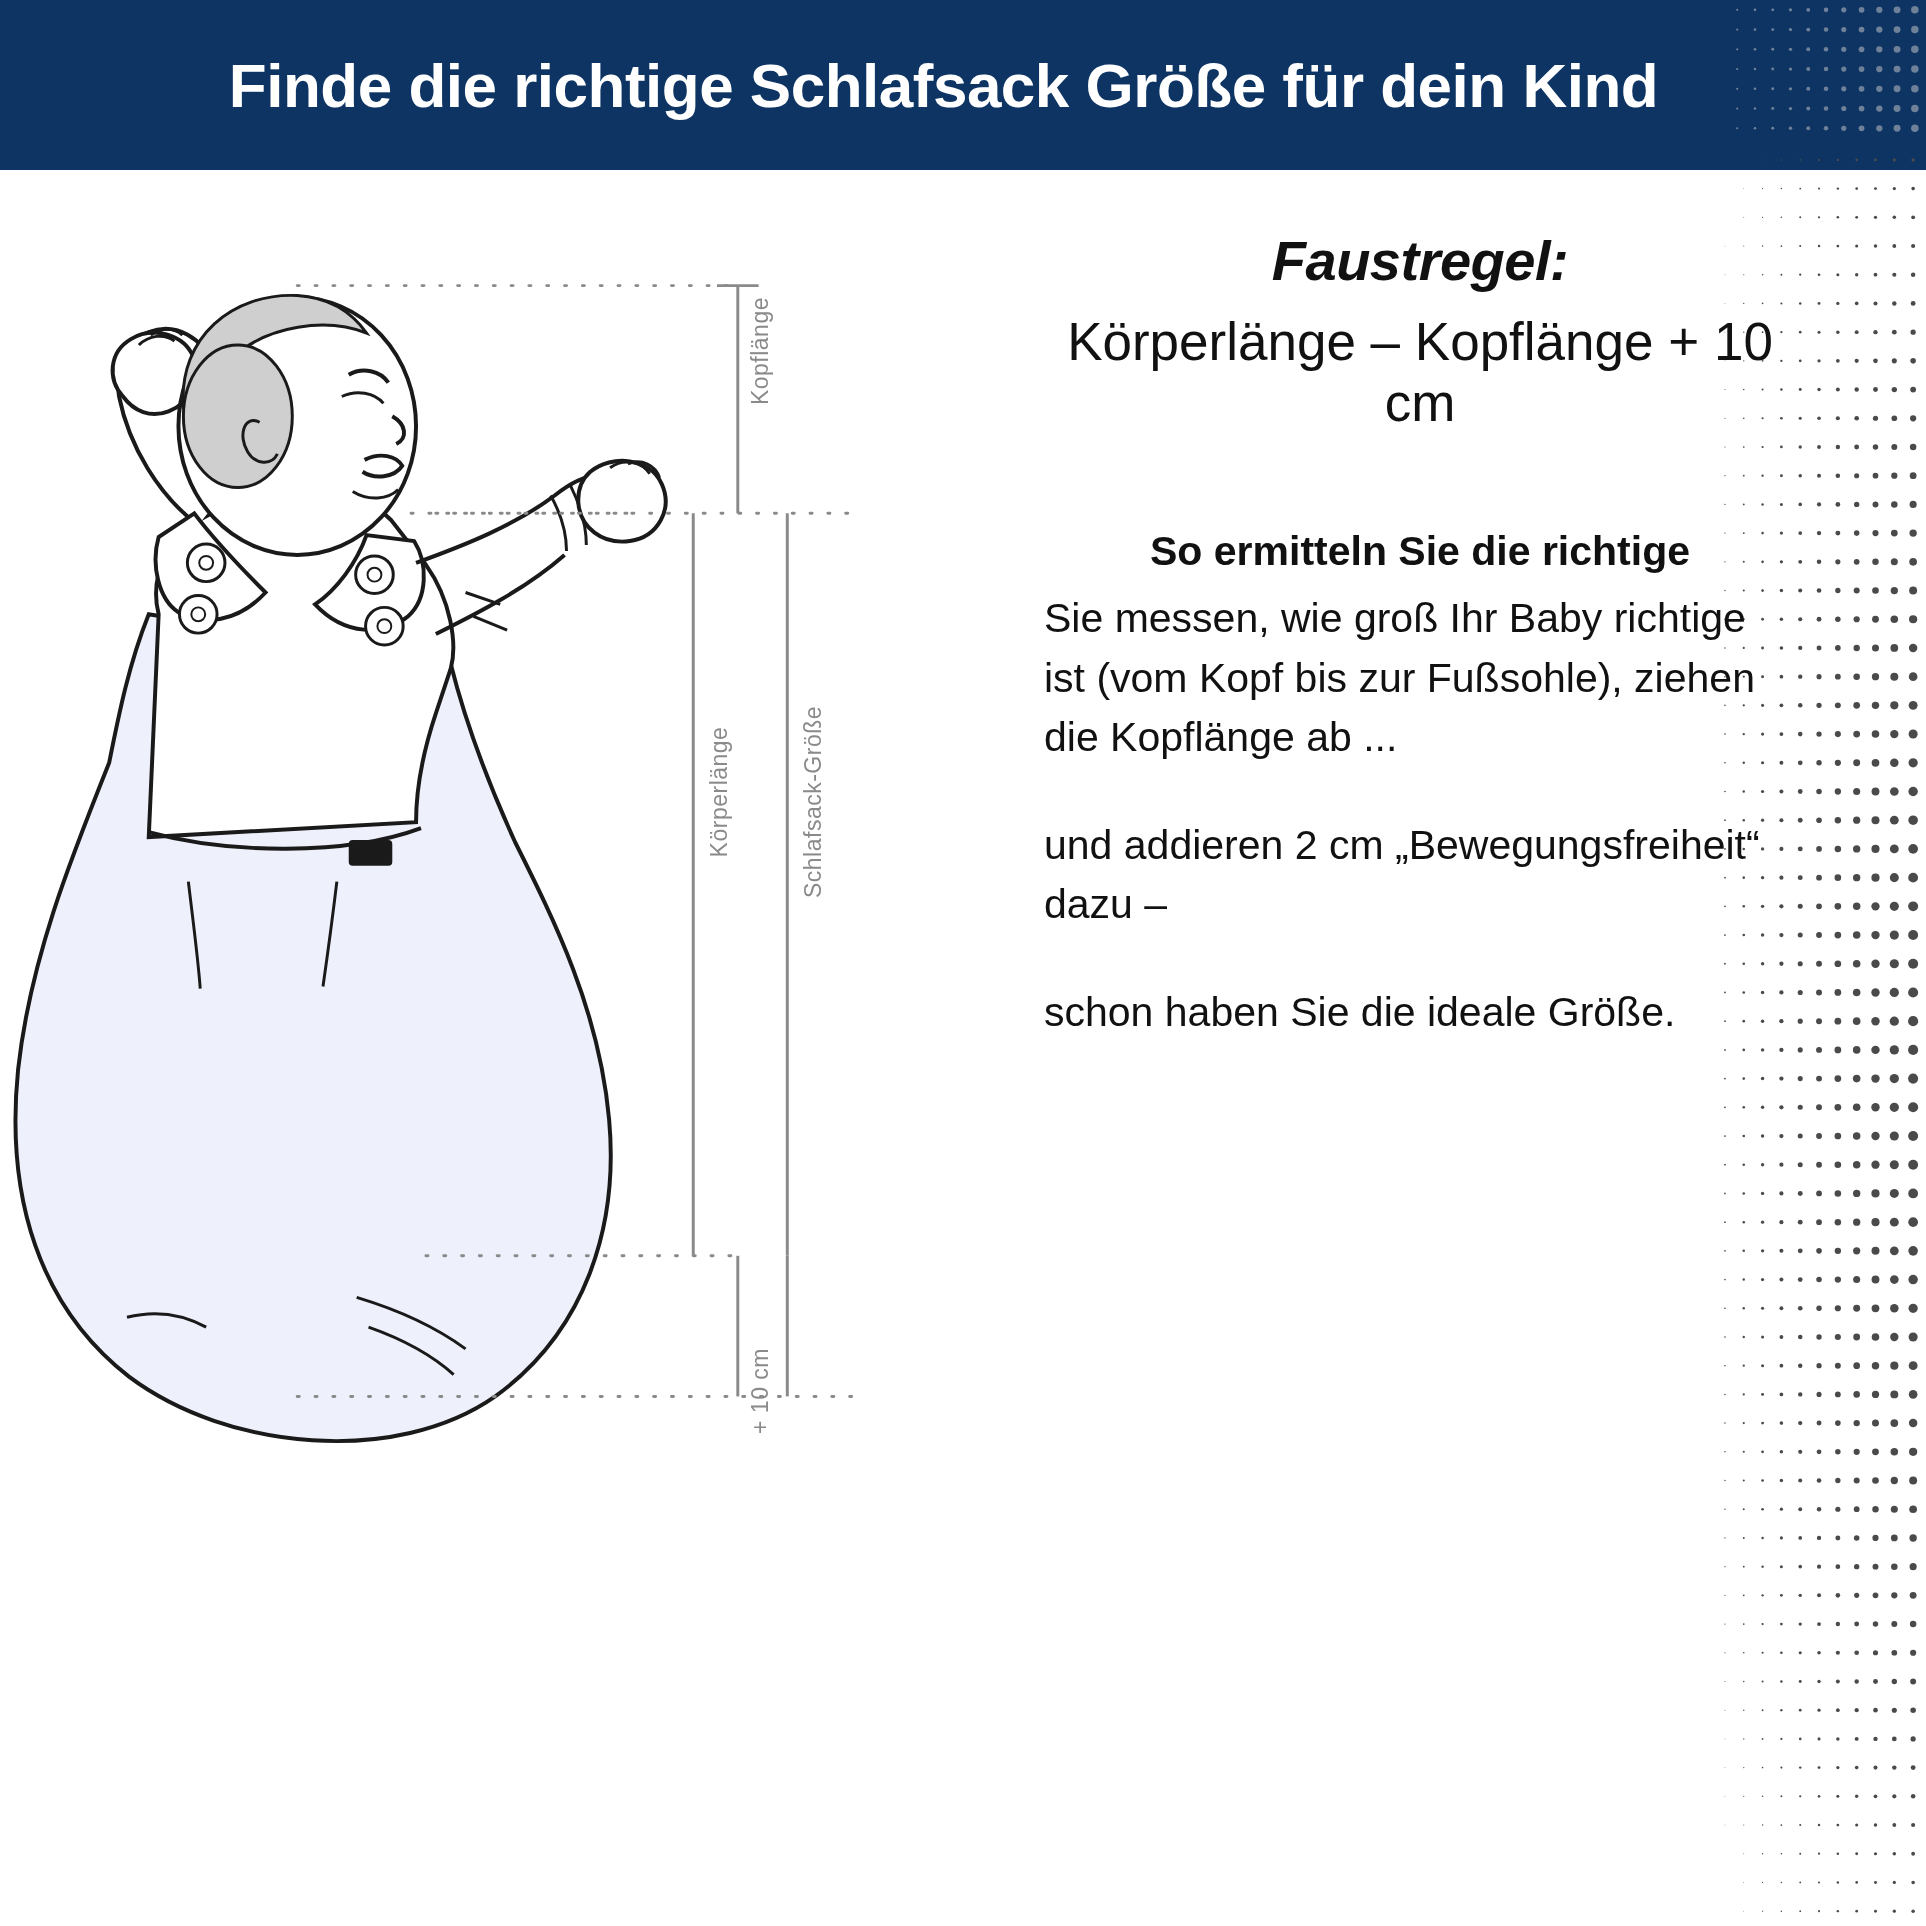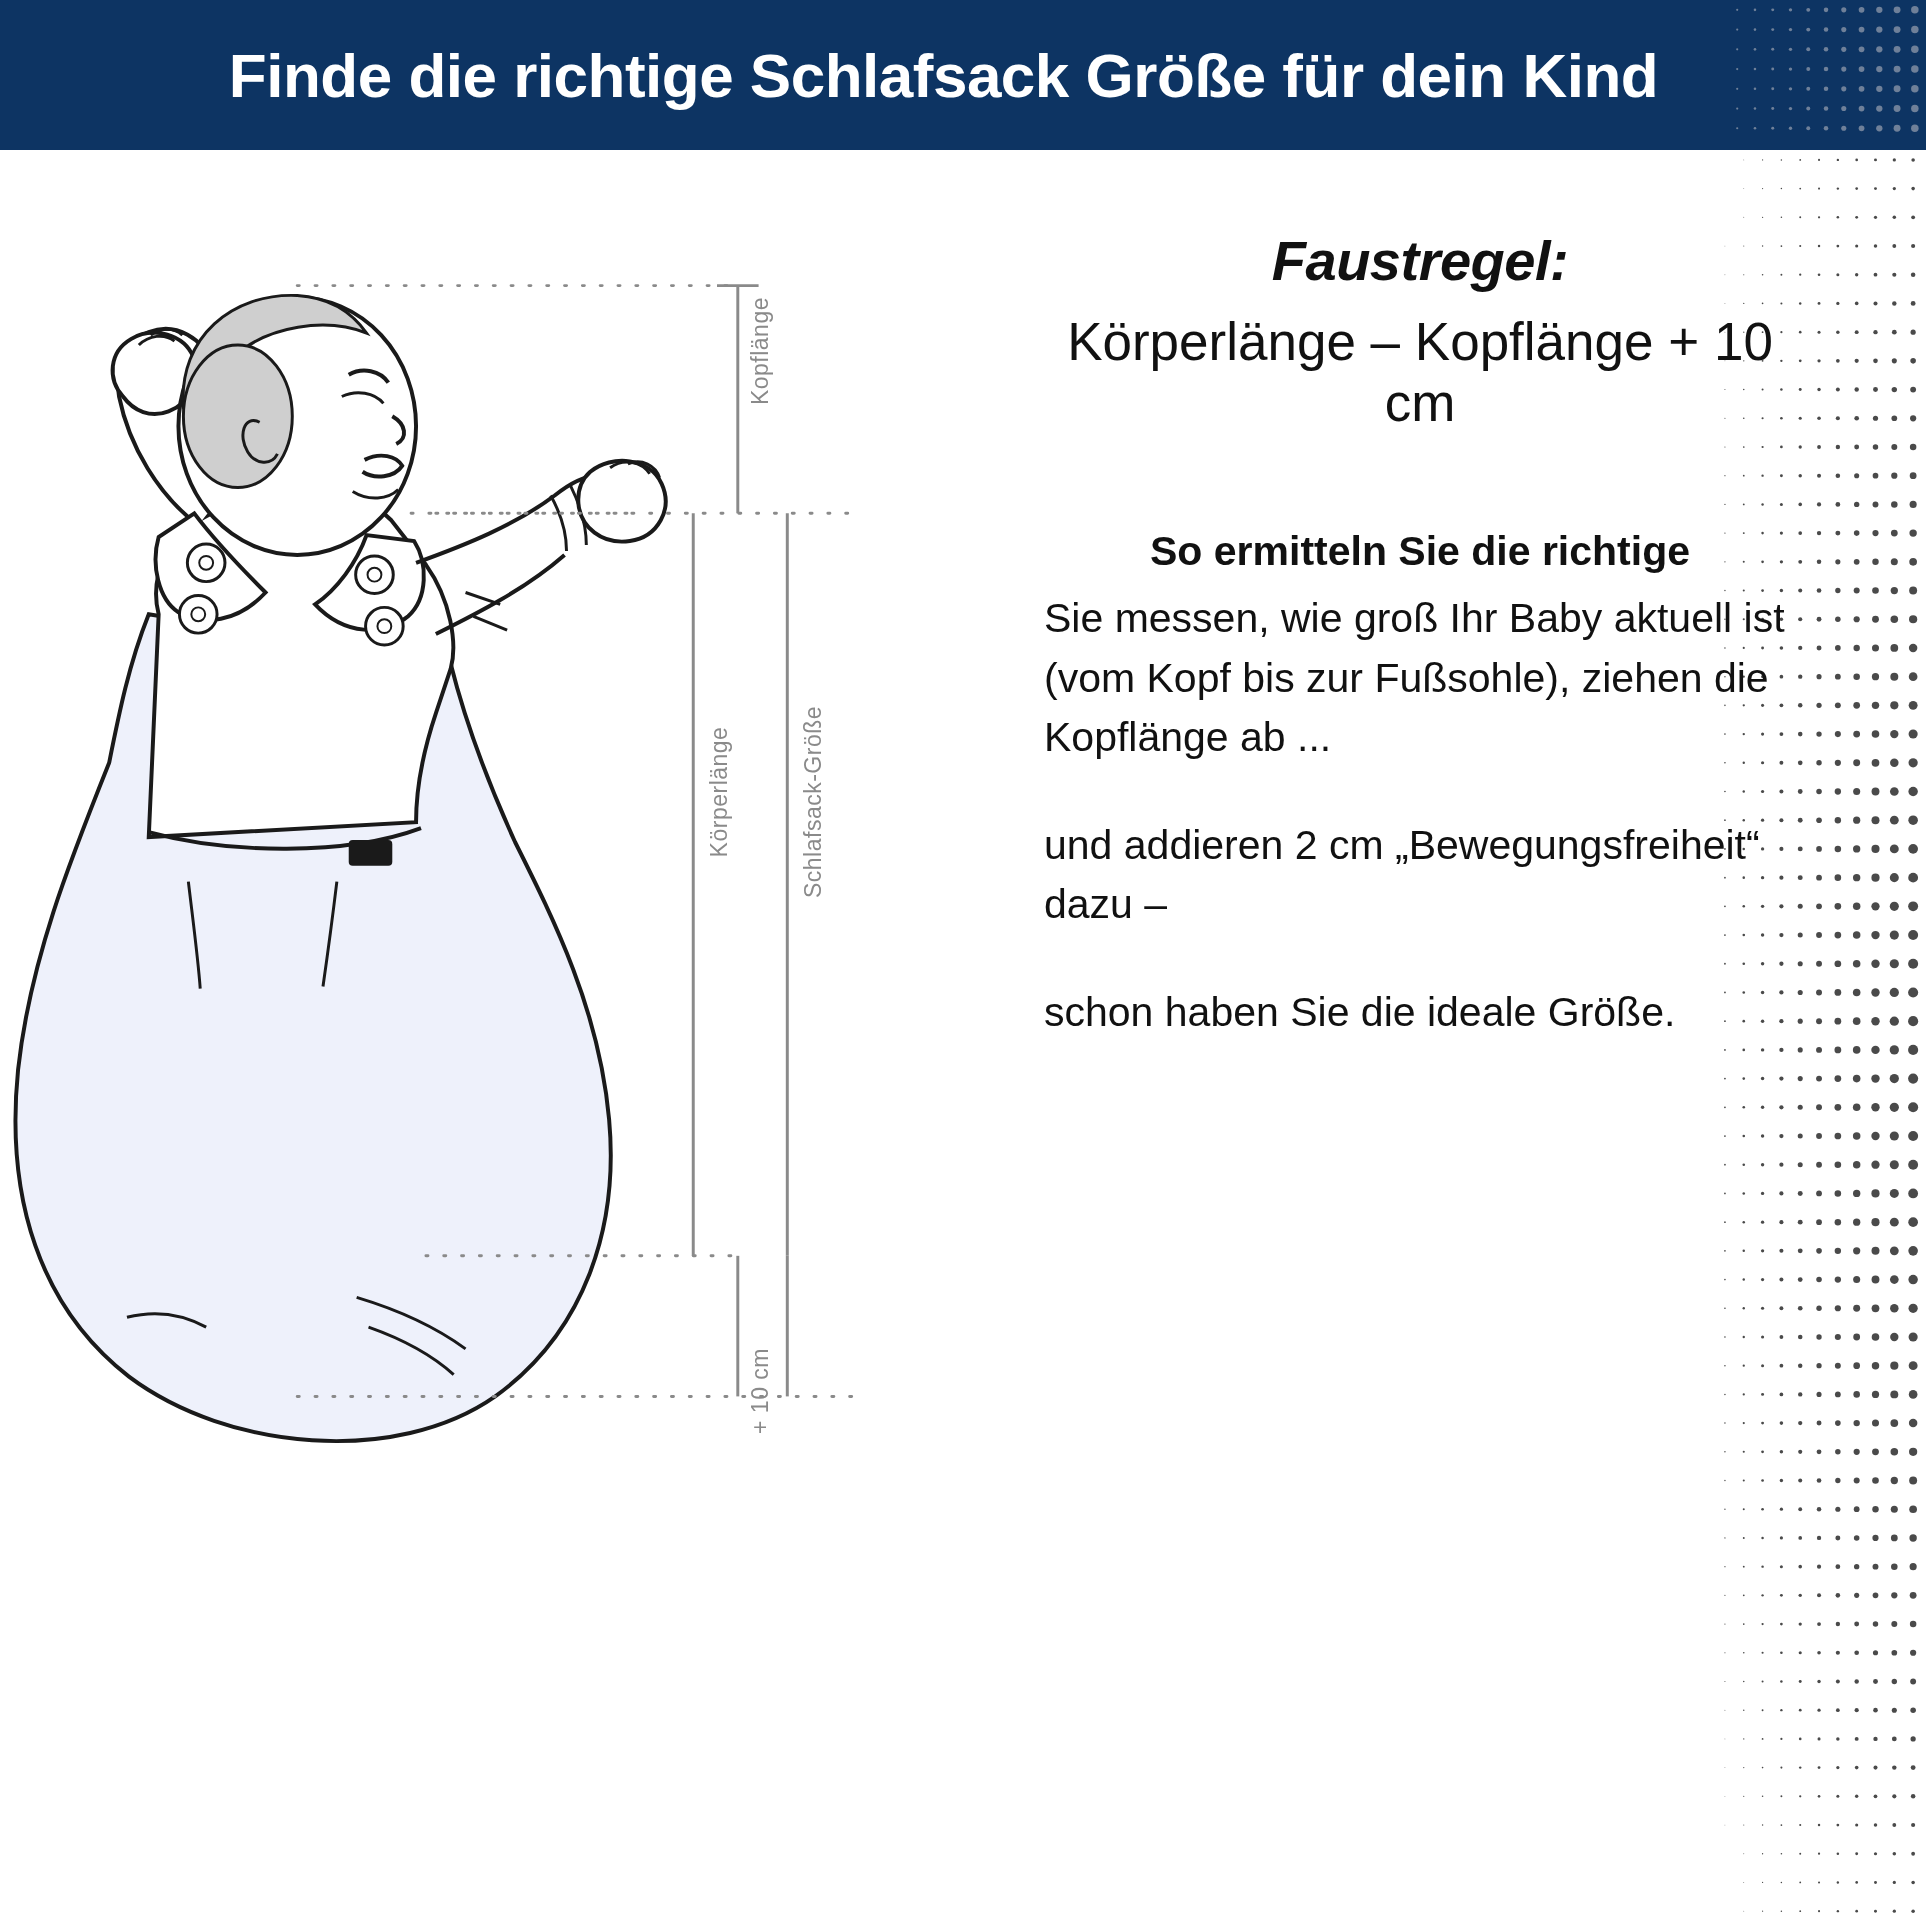--- a/index.html
+++ b/index.html
@@ -14,21 +14,21 @@
     font-family: "Liberation Sans", sans-serif;
     overflow: hidden;
   }
 
   
   .header-bar {
     position: absolute;
     left: 0;
     top: 0;
     width: 1927px;
-    height: 150px;
+    height: 170px;
     background: #0d3463;
     display: flex;
     align-items: center;
     justify-content: center;
     box-sizing: border-box;
   }
   .header-title {
     color: #ffffff;
     font-size: 62px;
     font-weight: bold;
@@ -1008,17 +1008,17 @@
 <div class="vlabel" style="left:747px; top:1391px; transform: rotate(-90deg) translate(-50%, 0);">+ 10 cm</div>
 
 <div class="text-col">
   <h2 class="rule-title">Faustregel:</h2>
   <p class="rule-formula">Körperlänge – Kopflänge + 10 cm</p>
 
   <div class="how-title">
     <span>So ermitteln Sie die richtige</span><br>
   </div>
 
-  <p class="body-par">Sie messen, wie groß Ihr Baby aktuell ist (vom Kopf bis zur Fußsohle), ziehen die Kopflänge ab ...</p>
+  <p class="body-par">Sie messen, wie groß Ihr Baby richtige ist (vom Kopf bis zur Fußsohle), ziehen die Kopflänge ab ...</p>
   <p class="body-par">und addieren 2 cm „Bewegungsfreiheit“ dazu –</p>
   <p class="body-par last">schon haben Sie die ideale Größe.</p>
 </div>
 
 
 </body></html>

